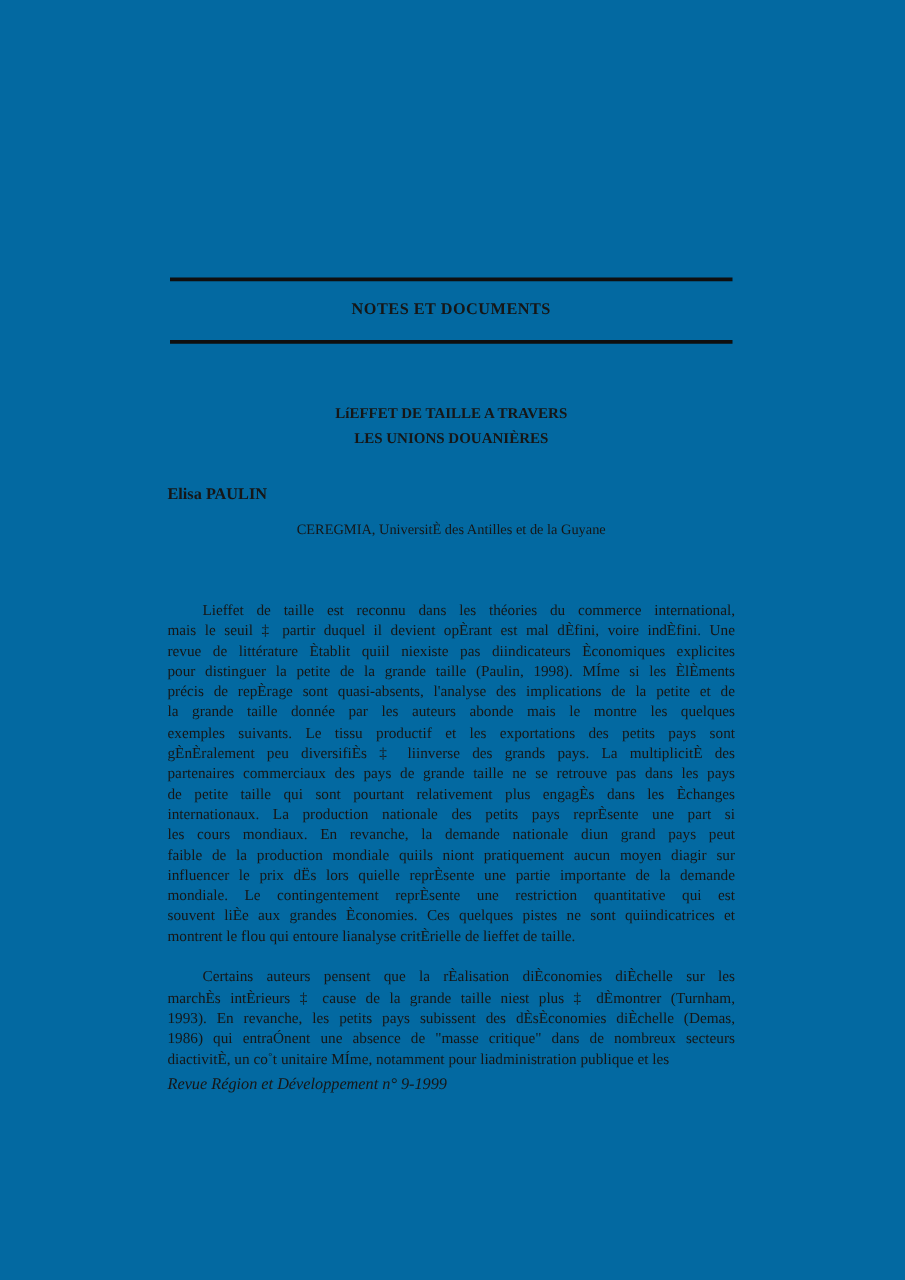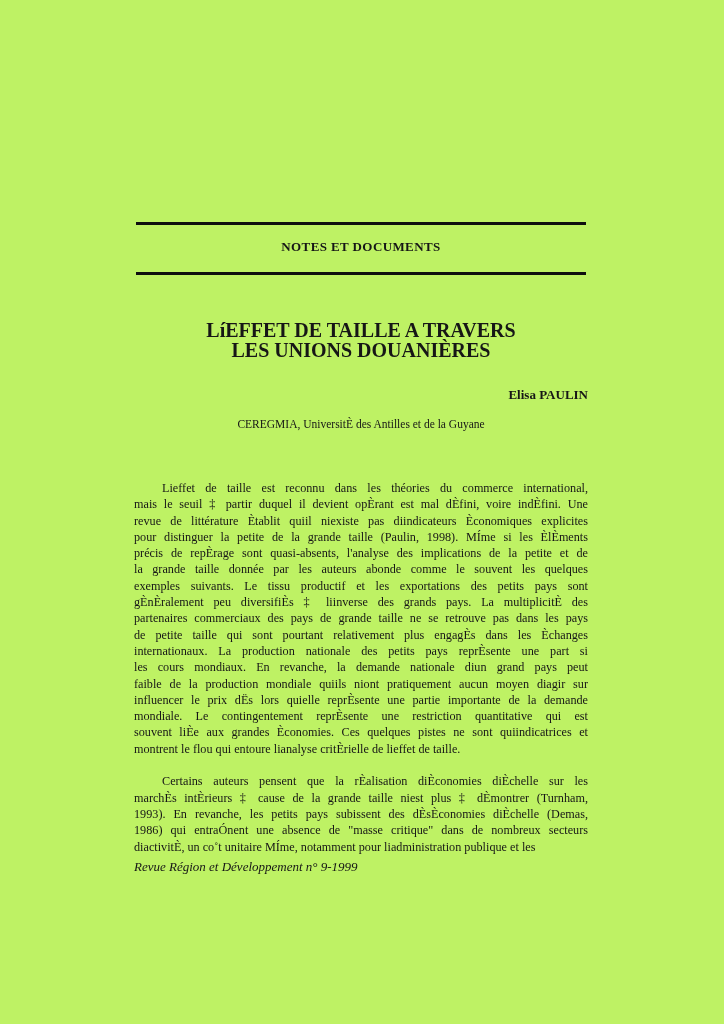--- a/index.html
+++ b/index.html
@@ -4,21 +4,21 @@
 <style>
   html, body {
     margin: 0;
     padding: 0;
     background: #ffffff;
   }
   .page {
     position: relative;
     width: 724px;
     height: 1024px;
-    background: #bef264;
+    background: #0369a1;
     font-family: "Liberation Serif", "DejaVu Serif", serif;
     color: #161616;
     overflow: hidden;
   }
   .rule {
     position: absolute;
     left: 136px;
     width: 450px;
     height: 2.5px;
     background: #0f0f0f;
@@ -35,29 +35,29 @@
     font-size: 13px;
     letter-spacing: 0.4px;
   }
   .article-title {
     position: absolute;
     top: 320px;
     left: 134px;
     width: 454px;
     text-align: center;
     font-weight: bold;
-    font-size: 20px;
+    font-size: 12px;
     line-height: 20px;
   }
   .author-name {
     position: absolute;
     top: 387px;
     left: 134px;
     width: 454px;
-    text-align: right;
+    text-align: left;
     font-weight: bold;
     font-size: 13px;
   }
   .affiliation {
     position: absolute;
     top: 418px;
     left: 134px;
     width: 454px;
     text-align: center;
     font-size: 11.5px;
@@ -113,21 +113,21 @@
 
   <div class="affiliation">CEREGMIA, UniversitÈ des Antilles et de la Guyane</div>
 
   <div class="body-text">
     <div class="paragraph">
         <div class="line first">Lieffet de taille est reconnu dans les théories du commerce international,</div>
         <div class="line">mais le seuil ‡ partir duquel il devient opÈrant est mal dÈfini, voire indÈfini. Une</div>
         <div class="line">revue de littérature Ètablit quiil niexiste pas diindicateurs Èconomiques explicites</div>
         <div class="line">pour distinguer la petite de la grande taille (Paulin, 1998). MÍme si les ÈlÈments</div>
         <div class="line">précis de repÈrage sont quasi-absents, l'analyse des implications de la petite et de</div>
-        <div class="line">la grande taille donnée par les auteurs abonde comme le souvent les quelques</div>
+        <div class="line">la grande taille donnée par les auteurs abonde mais le montre les quelques</div>
         <div class="line">exemples suivants. Le tissu productif et les exportations des petits pays sont</div>
         <div class="line">gÈnÈralement peu diversifiÈs ‡ liinverse des grands pays. La multiplicitÈ des</div>
         <div class="line">partenaires commerciaux des pays de grande taille ne se retrouve pas dans les pays</div>
         <div class="line">de petite taille qui sont pourtant relativement plus engagÈs dans les Èchanges</div>
         <div class="line">internationaux. La production nationale des petits pays reprÈsente une part si</div>
         <div class="line">les cours mondiaux. En revanche, la demande nationale diun grand pays peut</div>
         <div class="line">faible de la production mondiale quiils niont pratiquement aucun moyen diagir sur</div>
         <div class="line">influencer le prix dËs lors quielle reprÈsente une partie importante de la demande</div>
         <div class="line">mondiale. Le contingentement reprÈsente une restriction quantitative qui est</div>
         <div class="line">souvent liÈe aux grandes Èconomies. Ces quelques pistes ne sont quiindicatrices et</div>

